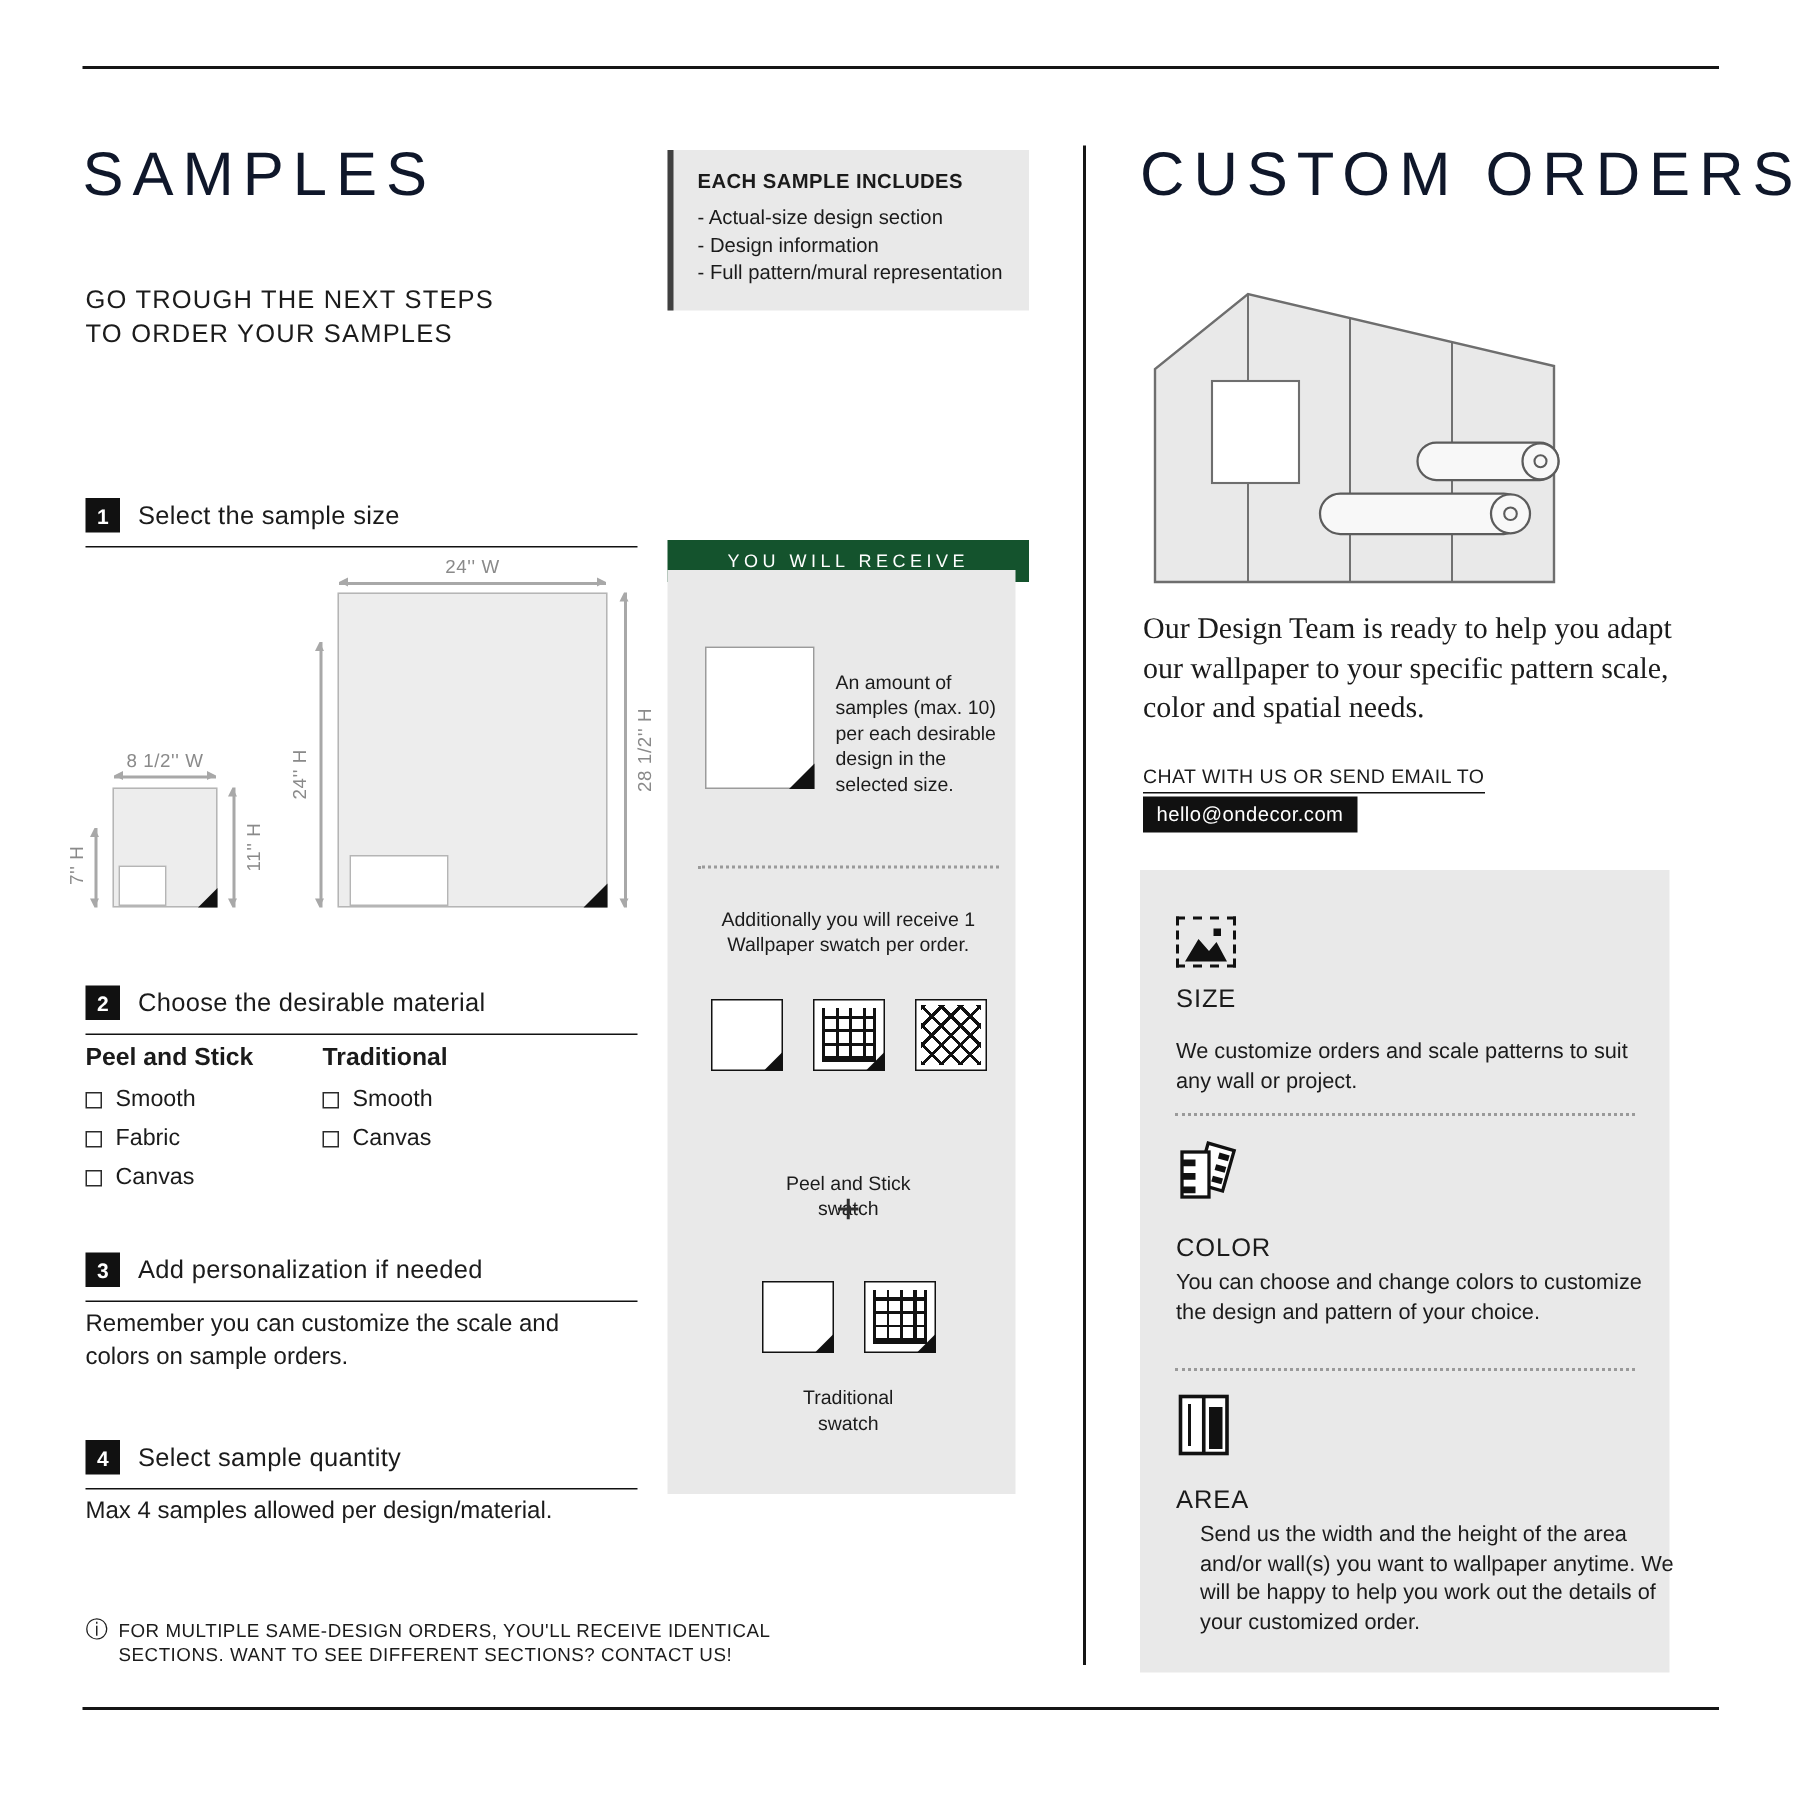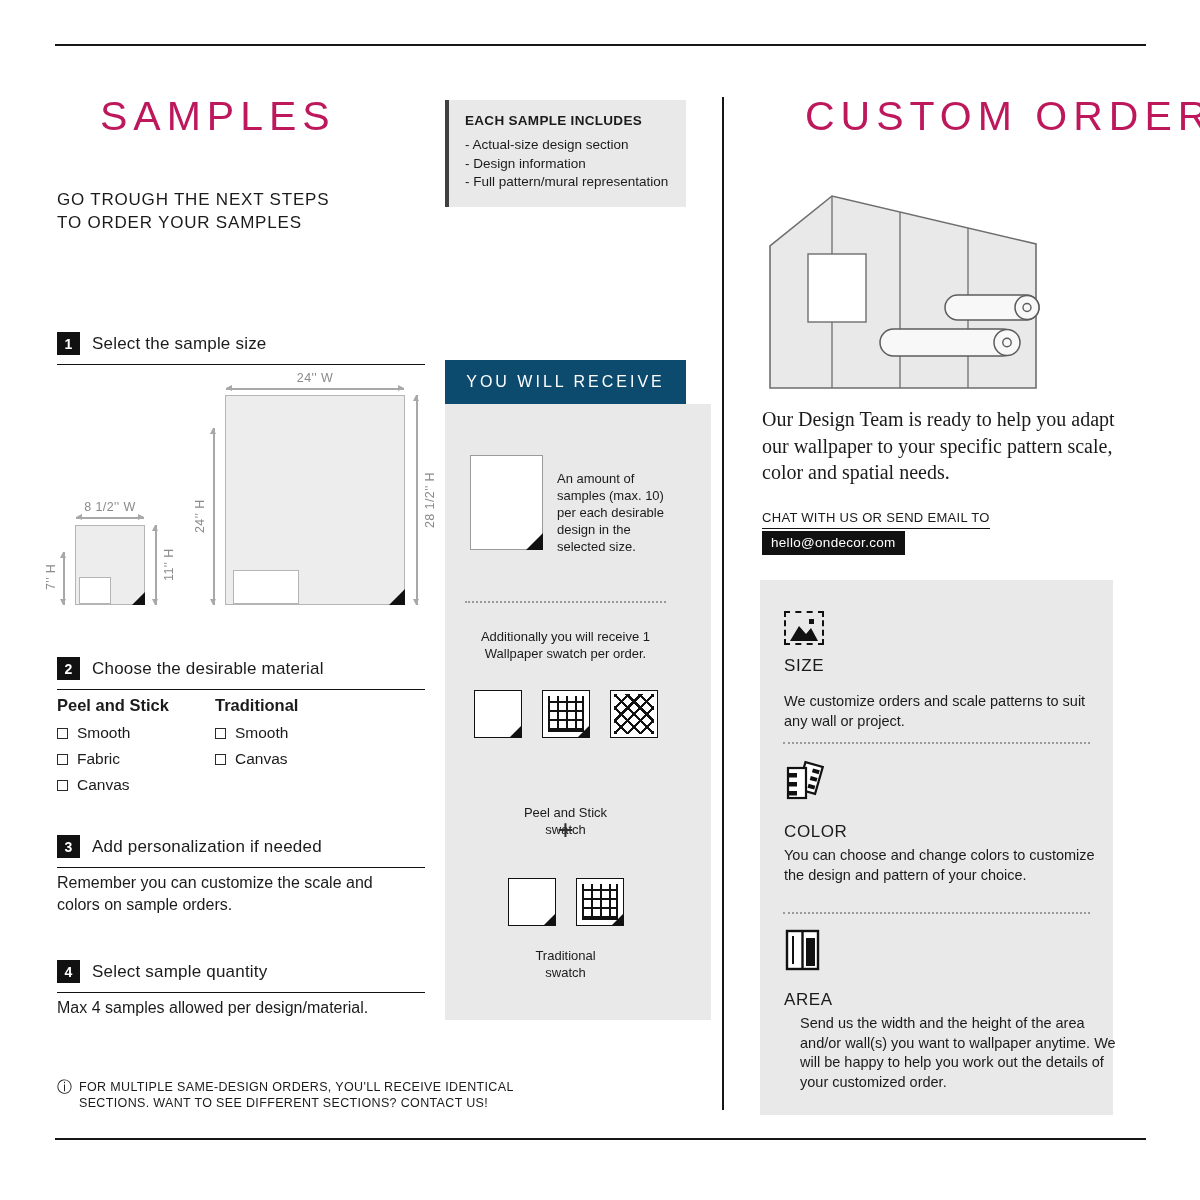--- a/index.html
+++ b/index.html
@@ -5,21 +5,21 @@
   * { box-sizing: border-box; margin: 0; padding: 0; }
   html,body { background:#fff; }
   body { font-family:"Liberation Sans", sans-serif; color:#1b1b1b; }
   .page { position:relative; width:1200px; height:1200px; background:#fff; overflow:hidden; }
 
   .rule { position:absolute; background:#161616; }
   .top-rule { left:55px; width:1091px; top:44px; height:2px; }
   .bottom-rule { left:55px; width:1091px; top:1138px; height:2px; }
   .v-divider { position:absolute; left:722px; top:97px; height:1013px; width:1.5px; background:#161616; }
 
-  .big-title { position:absolute; font-size:41px; letter-spacing:6px; font-weight:500; color:#be185d; white-space:nowrap;margin-left:45px; }
+  .big-title { position:absolute; font-size:41px; letter-spacing:6px; font-weight:500; color:#0f172a; white-space:nowrap; }
 
   .intro { position:absolute; left:57px; top:188px; width:300px; font-size:17px; letter-spacing:0.8px; line-height:23px; }
 
   
   .includes-box { position:absolute; left:445px; top:100px; width:241px; background:#e9e9e9; border-left:4px solid #404040; padding:13px 14px 15px 16px; }
   .includes-title { font-size:13.5px; font-weight:bold; letter-spacing:0.3px; margin-bottom:8px; }
   .includes-item { font-size:13.5px; line-height:18.5px; padding-left:11px; text-indent:-11px; }
   .includes-item::before { content:"- "; }
 
   
@@ -47,22 +47,22 @@
   .checkbox { width:11px; height:11px; border:1.5px solid #2b2b2b; flex:0 0 11px; }
 
   .body-text { position:absolute; font-size:16px; line-height:22px; }
 
   
   .footer-note { position:absolute; left:57px; top:1079px; display:flex; gap:7px; align-items:flex-start; }
   .info-glyph { font-size:15px; line-height:16px; }
   .footer-note-text { width:465px; font-size:12.5px; letter-spacing:0.35px; line-height:16px; }
 
   
-  .receive-header { position:absolute; left:445px; top:360px; width:241px; height:44px; background:#0c4a6e; color:#fff; display:flex; align-items:center; justify-content:center; font-size:16px; letter-spacing:3px; }
-  .receive-body { position:absolute; left:445px; top:404px; width:266px; height:616px; background:#e9e9e9; }
+  .receive-header { position:absolute; left:445px; top:360px; width:241px; height:28px; background:#14532d; color:#fff; display:flex; align-items:center; justify-content:center; font-size:12px; letter-spacing:3px; }
+  .receive-body { position:absolute; left:445px; top:380px; width:232px; height:616px; background:#e9e9e9; }
   .sheet-icon { position:absolute; left:25px; top:51px; width:73px; height:95px; background:#fff; border:1px solid #9b9b9b; }
   .sheet-text { position:absolute; left:112px; top:66px; width:120px; font-size:13px; line-height:17px; }
   .dotted { border-top:2px dotted #9a9a9a; position:absolute; }
   .additional-text { position:absolute; left:15px; top:224px; width:211px; text-align:center; font-size:13px; line-height:17px; }
   .swatch-row { position:absolute; left:0; width:241px; display:flex; justify-content:center; gap:20px; }
   .swatch { width:48px; height:48px; background:#fff; border:1.5px solid #111; position:relative; }
   .grid-fill { position:absolute; inset:5px;
     background:
       repeating-linear-gradient(90deg,#111 0 2px,transparent 2px 9px),
       repeating-linear-gradient(0deg,#111 0 2px,transparent 2px 9px);

